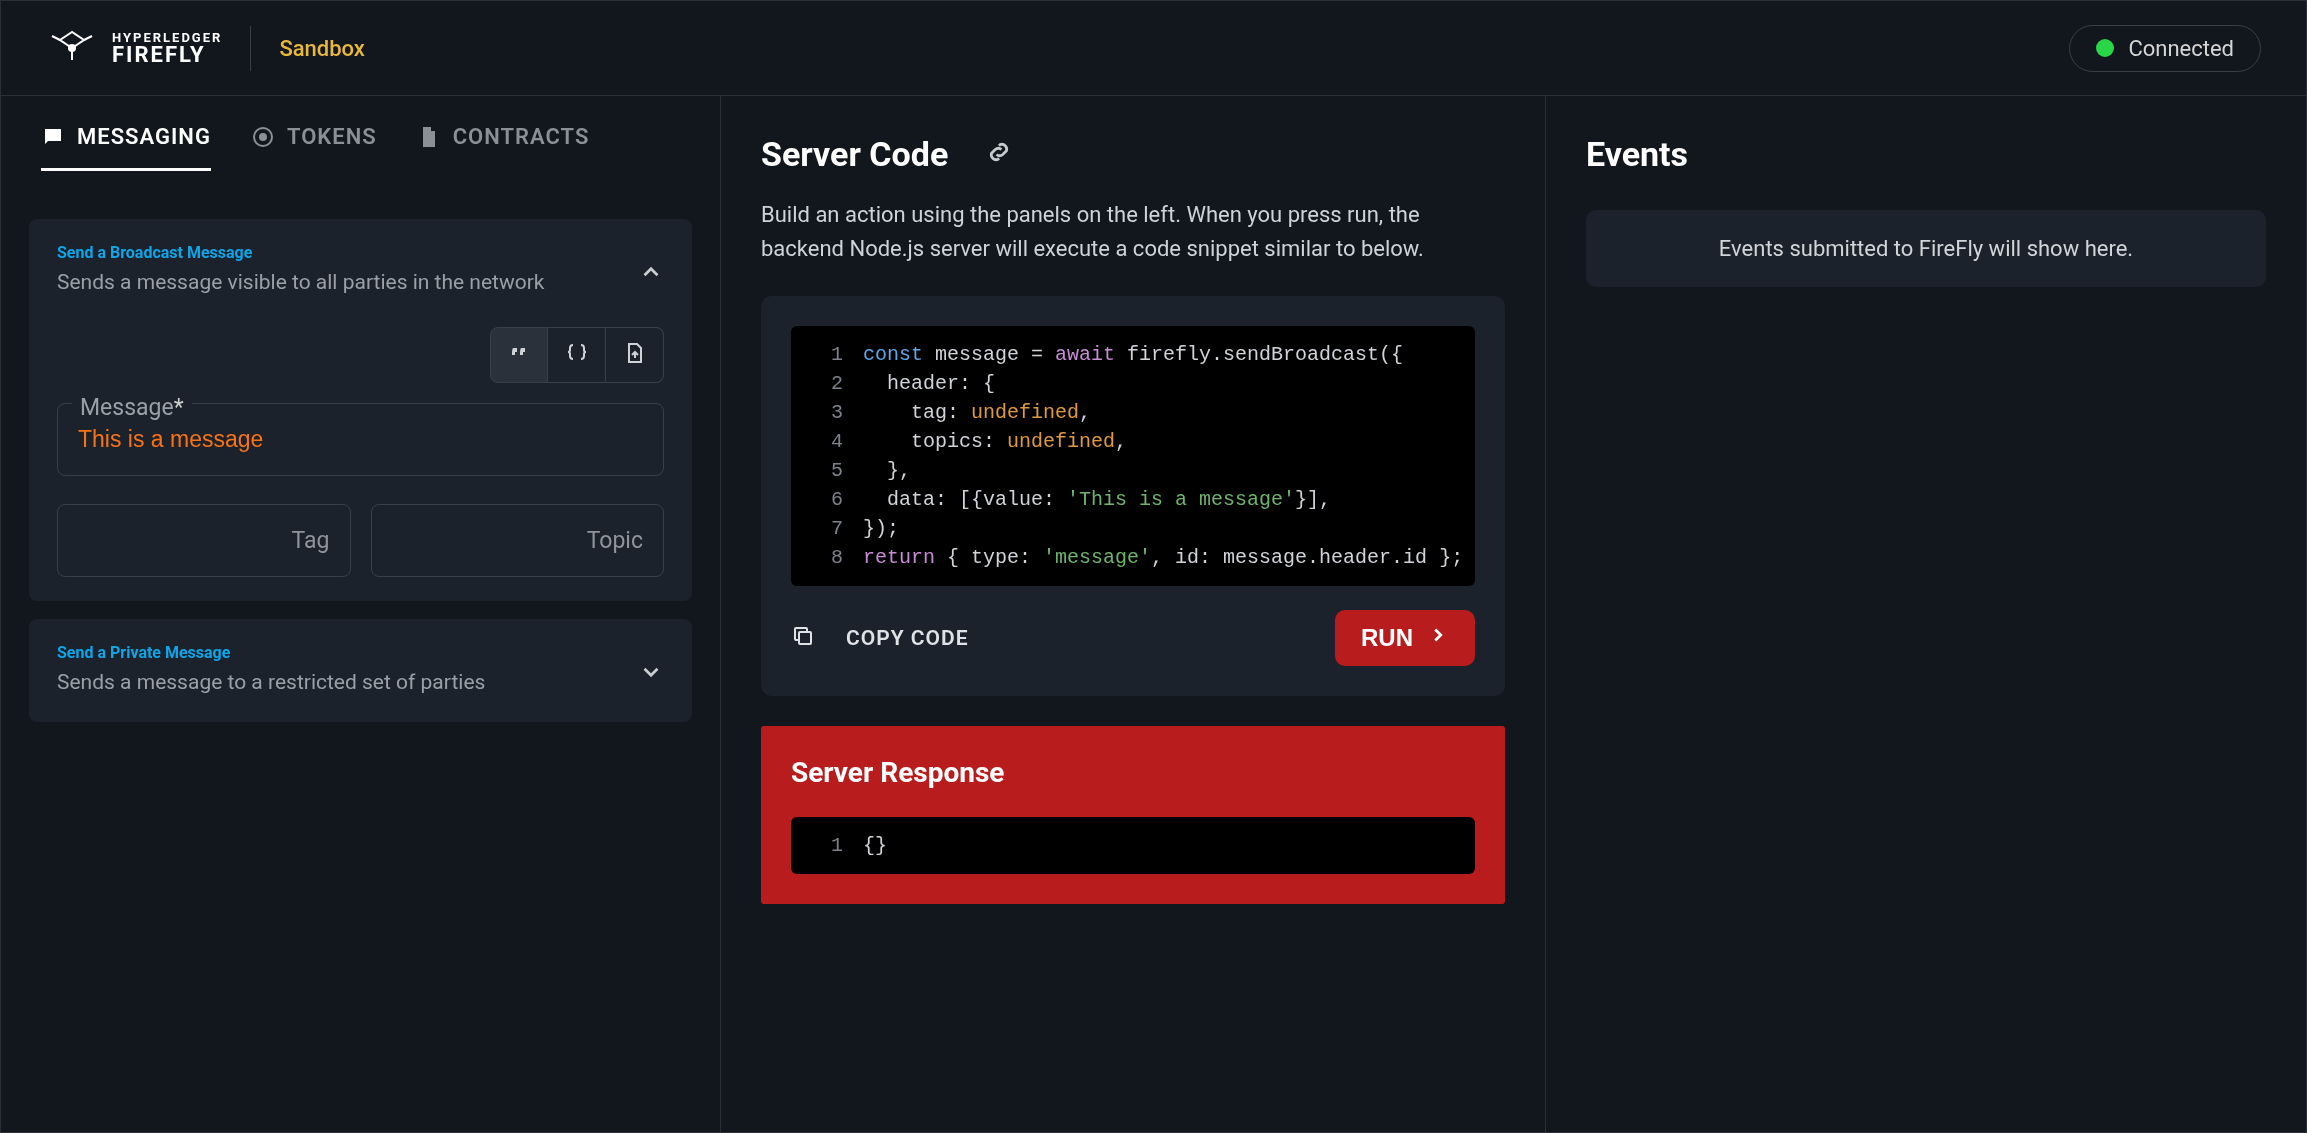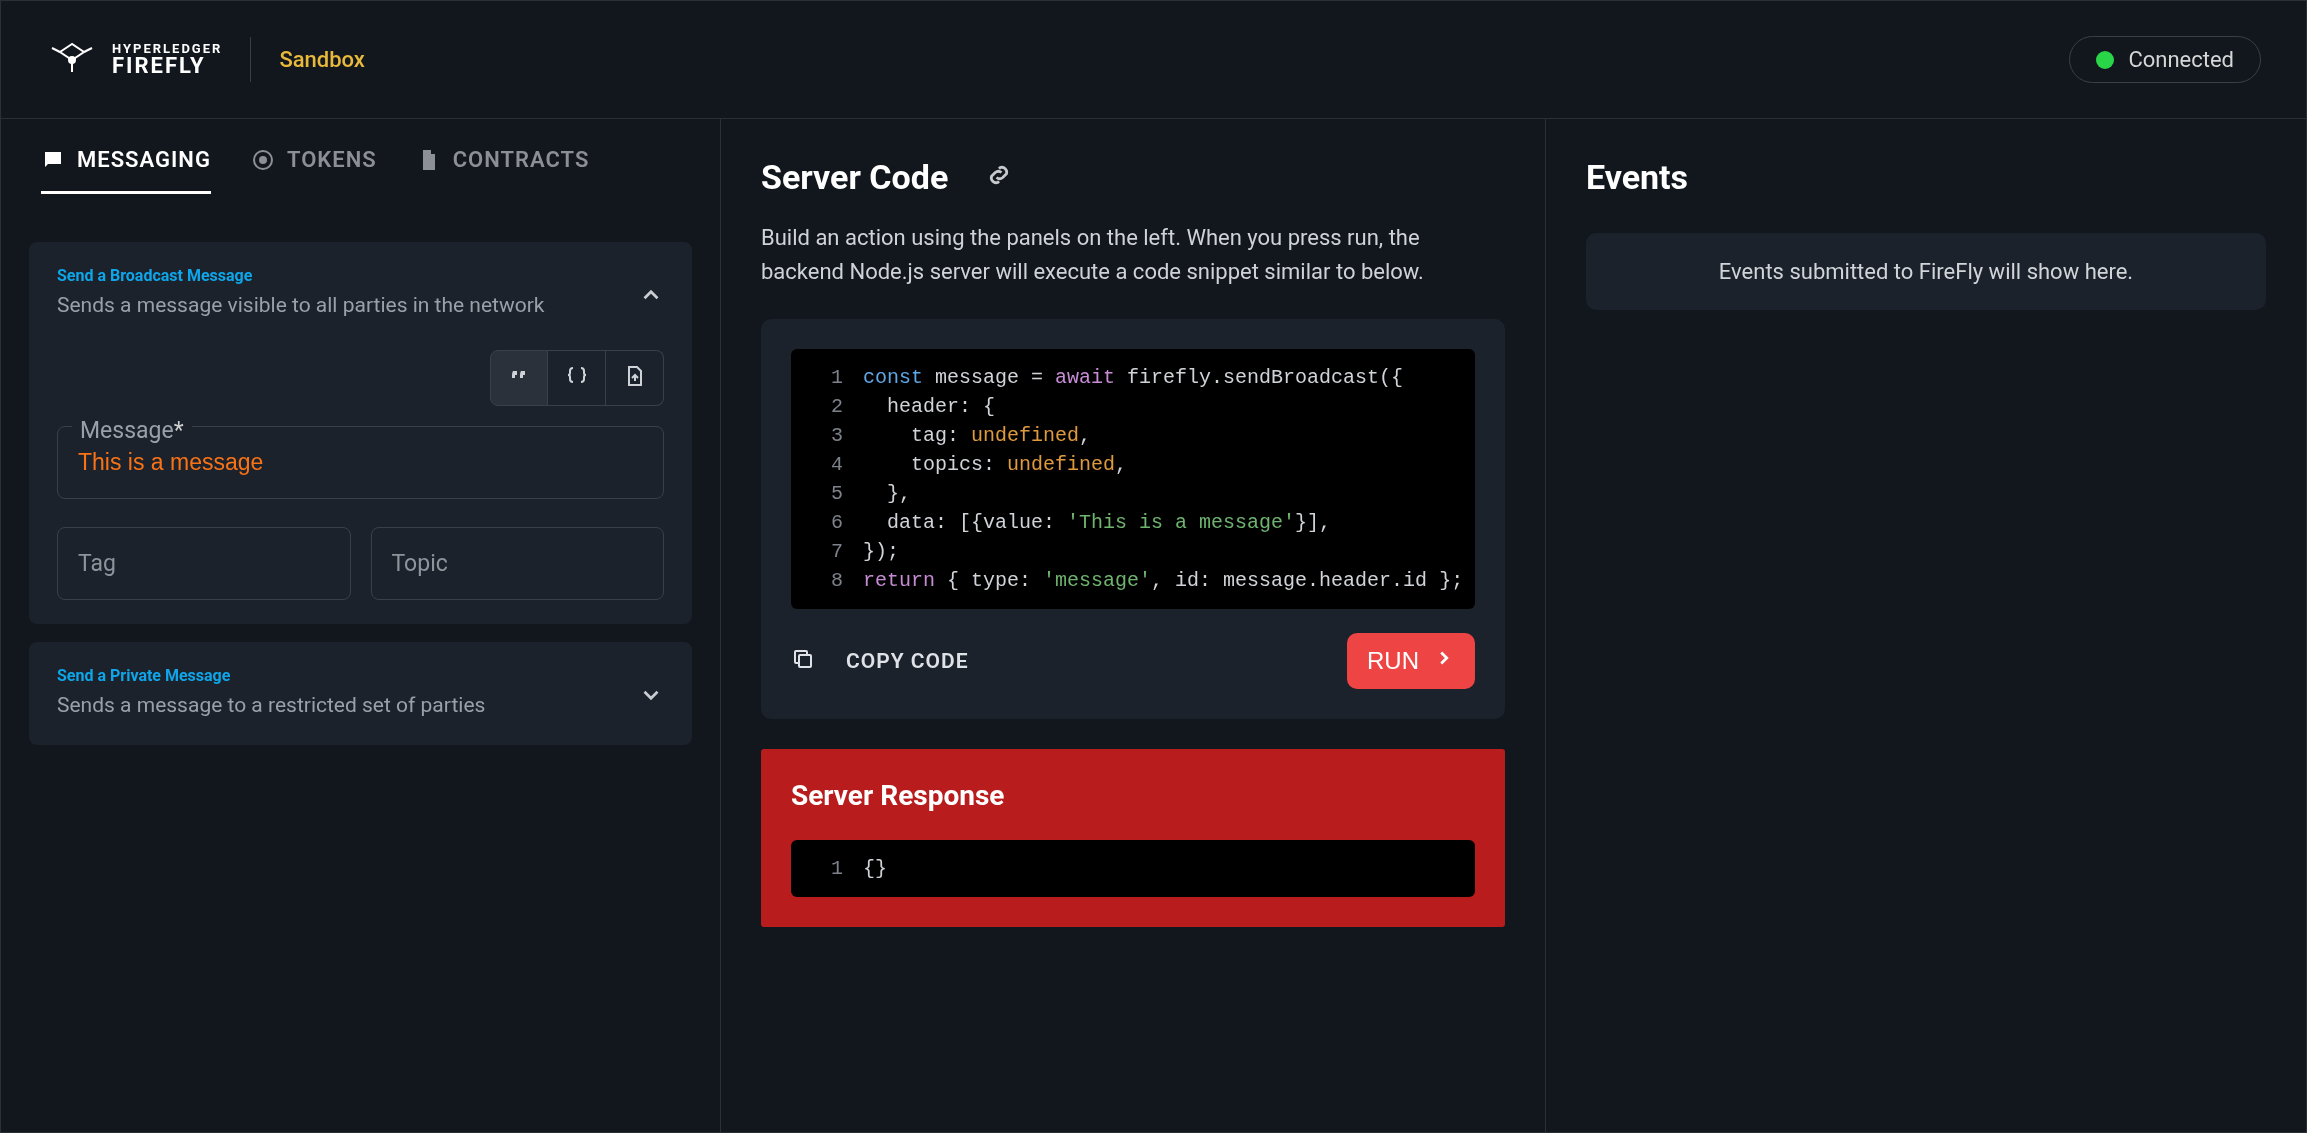--- a/index.html
+++ b/index.html
@@ -17,21 +17,21 @@
 }
 .app {
   width: 100%;
   height: 100%;
   display: flex;
   flex-direction: column;
   border: 1px solid #2a3038;
 }
 
 .header {
-  height: 118px;
+  height: 95px;
   display: flex;
   align-items: center;
   justify-content: space-between;
   padding: 0 45px;
   border-bottom: 1px solid #2a3038;
   background: #12171d;
 }
 .header-left {
   display: flex;
   align-items: center;
@@ -166,21 +166,21 @@
 .field-label .req { color: #cfcfcf; }
 .field input {
   width: 100%;
   background: transparent;
   border: none;
   outline: none;
   color: #f97316;
   font-size: 23px;
 }
 .row2 { display: flex; gap: 20px; margin-top: 28px; }
-.row2 .field { flex: 1; }
+.row2 .field { flex: 1; text-align: right; }
 .placeholder-text { color: #8f949b; font-size: 23px; }
 
 
 .mid-title-row { display: flex; align-items: center; gap: 36px; margin-bottom: 24px; margin-top: 10px;}
 .mid-title { font-size: 34px; font-weight: 700; color: #fff; }
 .link-icon { color: #c7cacd; }
 .mid-desc { font-size: 22px; color: #cfd3d8; line-height: 1.55; margin-bottom: 30px; }
 
 .code-card {
   background: #1b222b;
@@ -216,27 +216,27 @@
   display: flex;
   align-items: center;
   gap: 31px;
   color: #dfe2e6;
   font-size: 21px;
   font-weight: 600;
   letter-spacing: 1px;
   cursor: pointer;
 }
 .run-btn {
-  background: #ef4444;
+  background: #b91c1c;
   color: #fff;
   border: none;
   border-radius: 10px;
-  padding: 14px 20px;
+  padding: 14px 26px;
   font-size: 24px;
-  font-weight: 400;
+  font-weight: 700;
   display: flex;
   align-items: center;
   gap: 14px;
   cursor: pointer;
 }
 
 .resp-card {
   background: #b91c1c;
   border-radius: 3px;
   padding: 30px;

